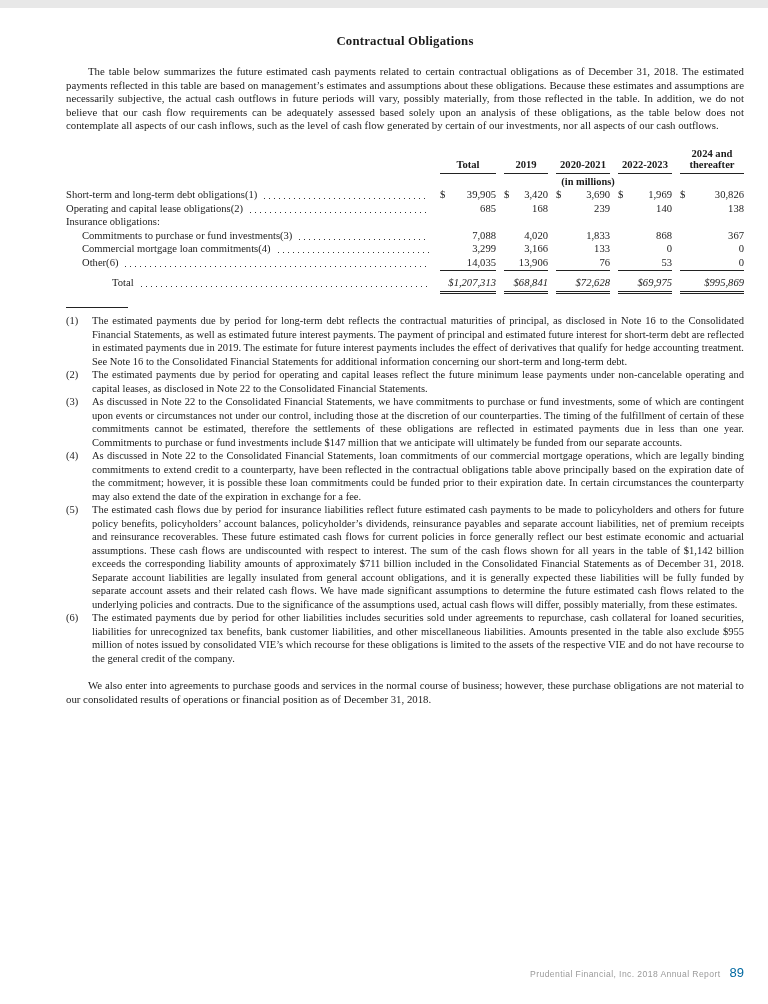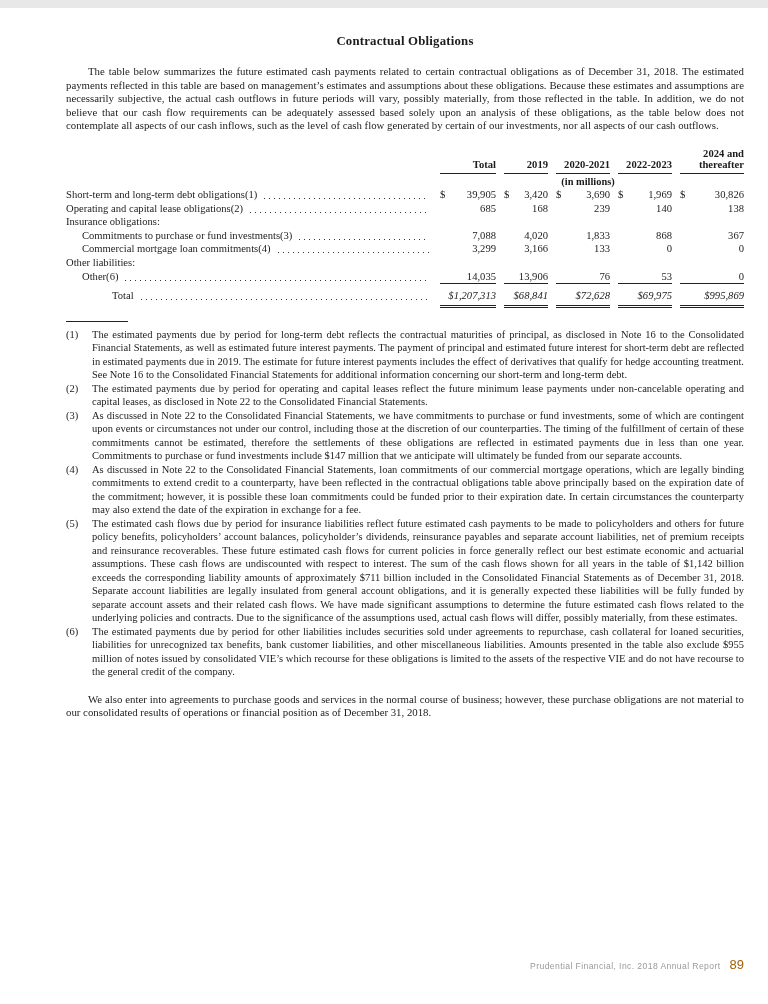--- a/index.html
+++ b/index.html
@@ -10,21 +10,21 @@
   .para{font-size:10.8px;line-height:13.6px;text-align:justify;}
   .intro{margin-top:16px;text-indent:22px;}
   .closing{margin-top:14px;text-indent:22px;}
 
   
   .fin-table{margin-top:15px;font-size:10.6px;}
   .num-area{width:312px;margin-left:auto;}
   .spanner{font-weight:bold;text-align:center;padding-bottom:3px;border-bottom:1.2px solid #222;}
   .col-heads{display:flex;align-items:flex-end;margin-top:5px;}
   .col-heads .spacer{flex:1;}
-  .col-head{font-weight:bold;text-align:right;border-bottom:1.2px solid #222;
+  .col-head{font-weight:bold;text-align:center;border-bottom:1.2px solid #222;
             padding-bottom:2px;margin-left:8px;line-height:11.5px;}
   .units{font-weight:bold;text-align:center;width:312px;margin-left:auto;font-size:10.4px;
          padding:2px 0 1px 0;}
   .trow{display:flex;align-items:baseline;line-height:13.6px;}
   .tlabel{white-space:nowrap;}
   .leader{flex:1;align-self:stretch;margin:0 3px 0 5px;
           background-image:radial-gradient(circle,#333 .65px,transparent .8px);
           background-size:5px 5px;background-repeat:repeat-x;background-position:0 8px;}
   .spacer-plain{flex:1;}
   .cell{margin-left:8px;display:flex;justify-content:flex-end;align-items:baseline;}
@@ -36,24 +36,24 @@
   .ind-1{padding-left:16px;}
   .ind-2{padding-left:46px;}
 
   
   .fn-divider{width:62px;border-top:1.1px solid #222;margin:13px 0 6px 0;}
   .fn{display:flex;font-size:10.5px;line-height:13.5px;}
   .fn-num{width:26px;flex:0 0 26px;}
   .fn-text{flex:1;text-align:justify;}
 
   
-  .footer{position:absolute;right:24px;bottom:40px;display:flex;align-items:baseline;
+  .footer{position:absolute;right:24px;bottom:32px;display:flex;align-items:baseline;
           font-family:"Liberation Sans",sans-serif;}
   .footer-report{font-size:8.6px;color:#9a9a9a;letter-spacing:.4px;}
-  .footer-page{font-size:13px;color:#a16207;margin-left:9px;}
+  .footer-page{font-size:13px;color:#0369a1;margin-left:9px;}
 </style>
 </head>
 <body>
 
 <div class="page">
   <div class="content">
 
     <div class="title">Contractual Obligations</div>
 
     <p class="para intro">The table below summarizes the future estimated cash payments related to certain contractual obligations as of December 31, 2018. The estimated payments reflected in this table are based on management’s estimates and assumptions about these obligations. Because these estimates and assumptions are necessarily subjective, the actual cash outflows in future periods will vary, possibly materially, from those reflected in the table. In addition, we do not believe that our cash flow requirements can be adequately assessed based solely upon an analysis of these obligations, as the table below does not contemplate all aspects of our cash inflows, such as the level of cash flow generated by certain of our investments, nor all aspects of our cash outflows.</p>
@@ -152,29 +152,20 @@
             <span class="cell c2">
               <span>133</span>
             </span>
             <span class="cell c3">
               <span>0</span>
             </span>
             <span class="cell c4">
               <span>0</span>
             </span>
           </div>
-          <div class="trow">
-            <span class="tlabel">Other liabilities:</span>
-            <span class="spacer-plain"></span>
-            <span class="c0" style="margin-left: 8px;"></span>
-            <span class="c1" style="margin-left: 8px;"></span>
-            <span class="c2" style="margin-left: 8px;"></span>
-            <span class="c3" style="margin-left: 8px;"></span>
-            <span class="c4" style="margin-left: 8px;"></span>
-          </div>
           <div class="trow row-underline">
             <span class="tlabel ind-1">Other(6)</span>
             <span class="leader"></span>
             <span class="cell c0">
               <span>14,035</span>
             </span>
             <span class="cell c1">
               <span>13,906</span>
             </span>
             <span class="cell c2">

